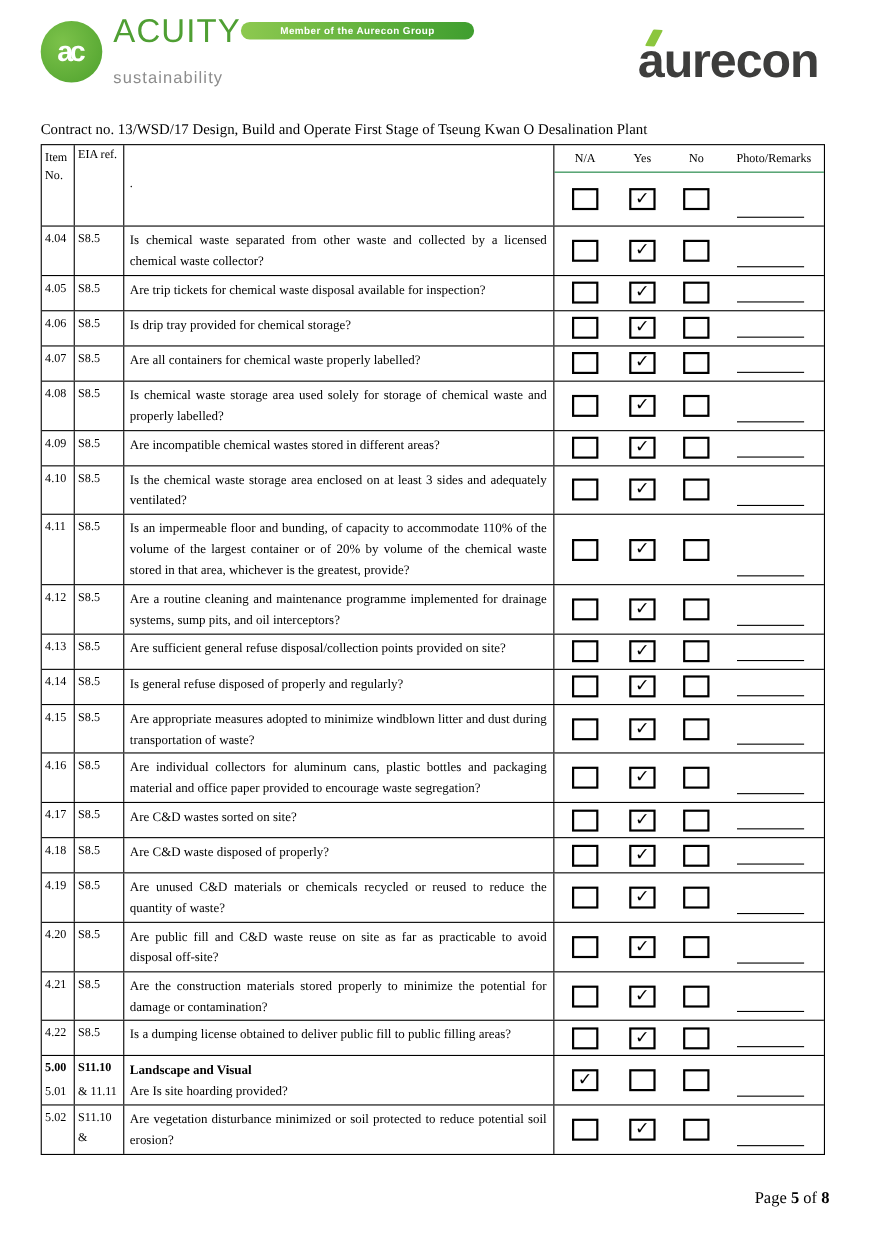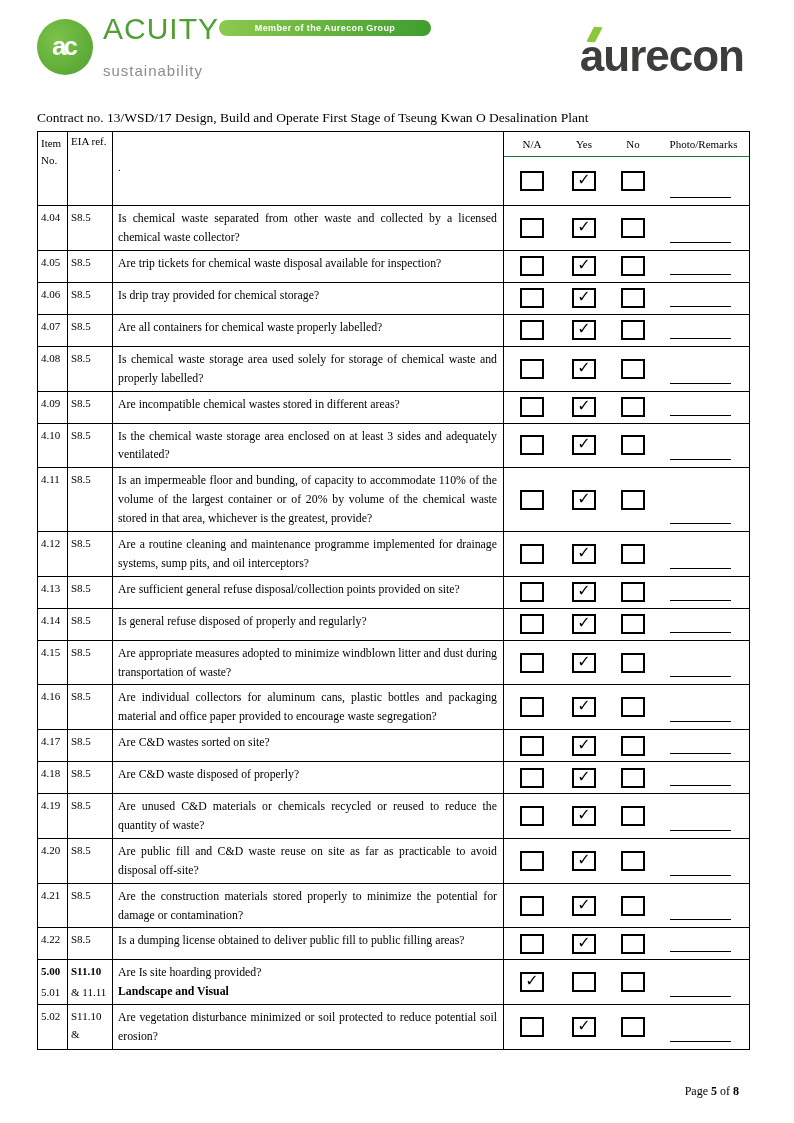--- a/index.html
+++ b/index.html
@@ -91,21 +91,21 @@
   }
   .chk-labels .lab { text-align:center; }
   .rem-lab { display:flex; align-items:center; justify-content:center; }
   .strip-host { flex:1; display:flex; }
 
   .line { line-height:1.6; }
   .line2 { margin-top:3px; }
   .qbold { font-weight:bold; text-align:left; }
 
   
-  .footer { position:absolute; right:55px; bottom:24px; font-size:12px; }
+  .footer { position:absolute; right:40px; bottom:24px; font-size:15px; }
   .footer .b { font-weight:bold; }
 </style>
 </head>
 <body>
 
 <div class="page">
 
   <div class="logos">
     <div class="acuity">
       <div class="acuity-top">
@@ -719,22 +719,22 @@
         <div class="trow">
           <div class="c item">
             <div class="line qbold">5.00</div>
             <div class="line line2">5.01</div>
           </div>
           <div class="c ref">
             <div class="line qbold">S11.10</div>
             <div class="line line2">&amp; 11.11</div>
           </div>
           <div class="c q">
+            <div class="line qbold">Landscape and Visual</div>
             <div class="line">Are Is site hoarding provided?</div>
-            <div class="line qbold">Landscape and Visual</div>
           </div>
           <div class="c checks">
             <div class="chk-strip">
               <div class="chk-col">
                 <div class="box">
                   <span class="tick">✓</span>
                 </div>
               </div>
               <div class="chk-col">
                 <div class="box"></div>

